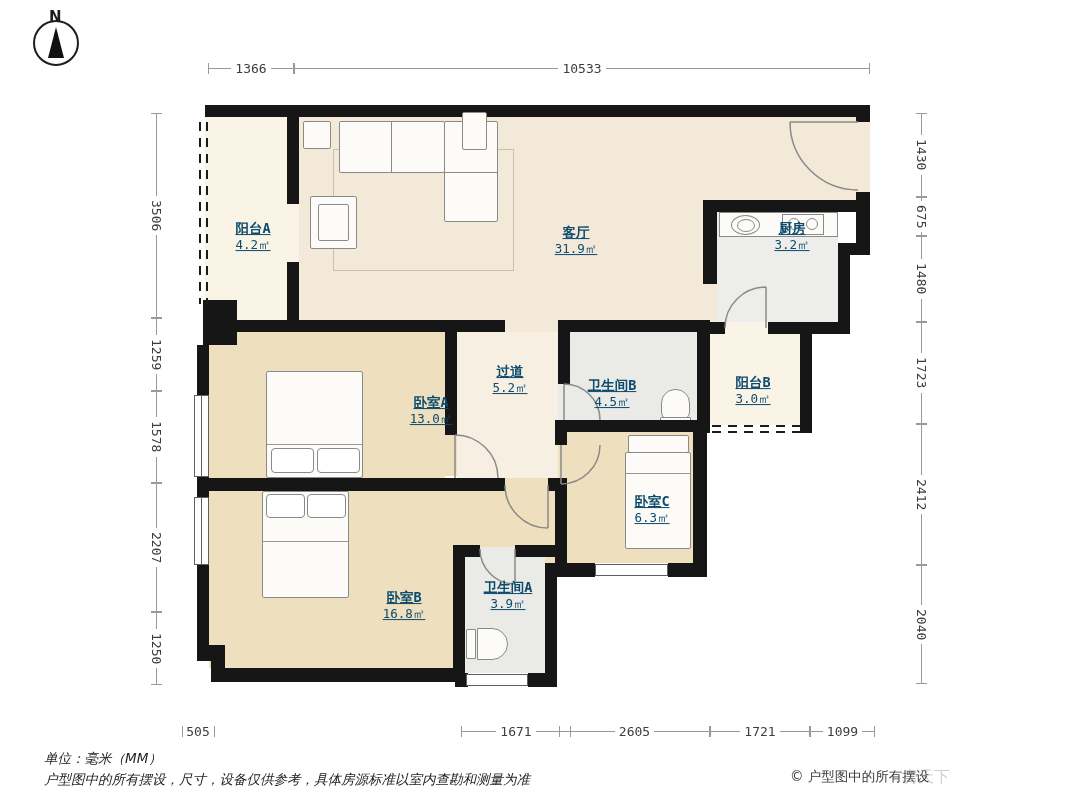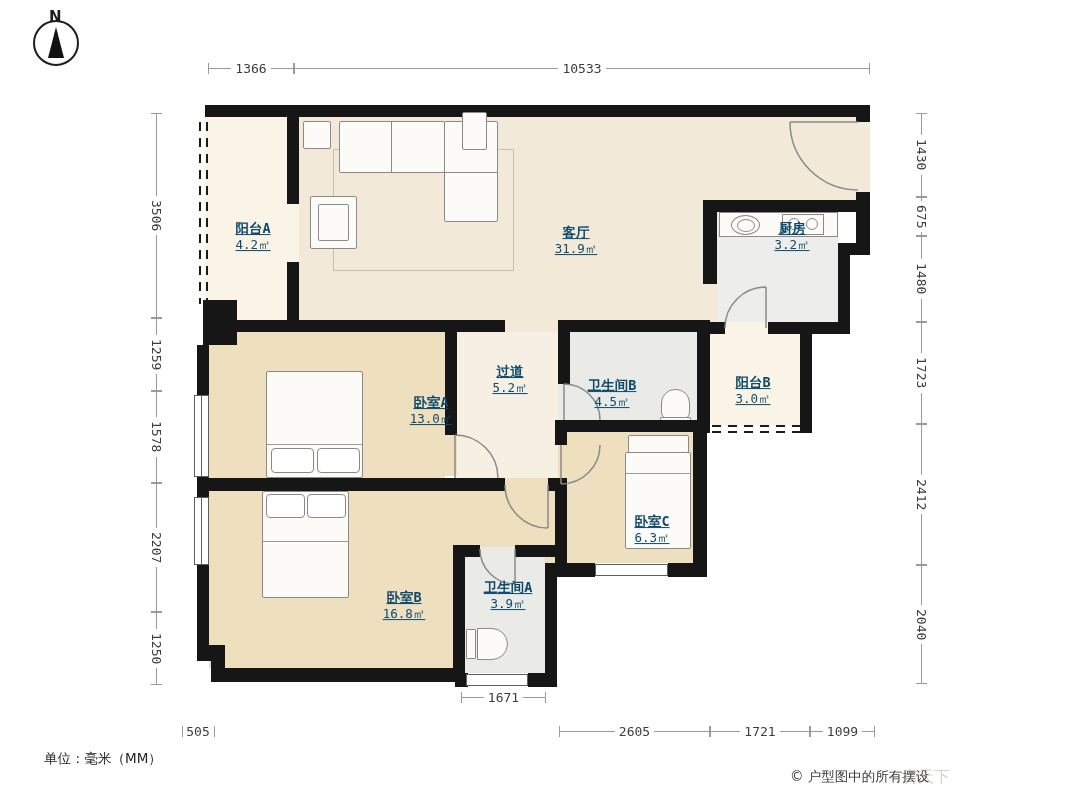--- a/index.html
+++ b/index.html
@@ -42,21 +42,21 @@
   .dim-v::before,.dim-v::after{content:"";height:1px;width:11px;background:#9a9a9a;}
   .dim-v .v{writing-mode:vertical-rl;padding:4px 0;white-space:nowrap;}
   
   #compass-circle{position:absolute;left:33px;top:20px;width:46px;height:46px;border:2px solid #1d1d1d;border-radius:50%;z-index:6;}
   #compass-n{position:absolute;left:49px;top:8px;z-index:7;font-weight:700;font-size:15px;color:#1d1d1d;}
   #compass-arrow{position:absolute;left:48px;top:27px;width:0;height:0;z-index:7;
     border-left:8px solid transparent;border-right:8px solid transparent;border-bottom:31px solid #111;}
   
   #doors{position:absolute;left:0;top:0;z-index:5;pointer-events:none;}
   
-  .foot{position:absolute;z-index:6;color:#222;font-size:13.5px;font-family:"DejaVu Sans","Liberation Sans",sans-serif;}
+  .foot{position:absolute;z-index:6;color:#222;font-size:13.5px;font-family:"DejaVu Sans","Liberation Sans",sans-serif;font-style:italic;}
   #copyright{position:absolute;z-index:6;left:790px;top:768px;color:#3a3a3a;font-size:13.5px;}
   #wm-cn{position:absolute;z-index:1;left:902px;top:724px;color:#d5d1ca;font-size:16px;font-weight:400;margin-top:43px;}
   #wm-en{position:absolute;z-index:1;left:874px;top:730px;color:#d8d4cd;font-size:42px;font-weight:700;letter-spacing:-1px;
     font-family:"Liberation Serif","DejaVu Serif",serif;}
 </style>
 </head>
 <body>
 
 <div id="canvas">
 
@@ -205,21 +205,21 @@
     <span class="area">4.5㎡</span>
   </div>
   <div class="room-label" style="left:753px;top:390px">
     <span class="nm">阳台B</span>
     <span class="area">3.0㎡</span>
   </div>
   <div class="room-label" style="left:431px;top:410px">
     <span class="nm">卧室A</span>
     <span class="area">13.0㎡</span>
   </div>
-  <div class="room-label" style="left:652px;top:529px">
+  <div class="room-label" style="left:652px;top:509px">
     <span class="nm">卧室C</span>
     <span class="area">6.3㎡</span>
   </div>
   <div class="room-label" style="left:404px;top:605px">
     <span class="nm">卧室B</span>
     <span class="area">16.8㎡</span>
   </div>
   <div class="room-label" style="left:508px;top:595px">
     <span class="nm">卫生间A</span>
     <span class="area">3.9㎡</span>
@@ -291,21 +291,21 @@
     <i class="l"></i>
       <span class="v">2040</span>
       <i class="l"></i>
     </div>
 
   <div class="dim dim-h" style="left:182px;top:723px;width:32px">
     <i class="l"></i>
       <span class="v">505</span>
       <i class="l"></i>
     </div>
-  <div class="dim dim-h" style="left:461px;top:689px;width:85px">
+  <div class="dim dim-h" style="left:461px;top:723px;width:110px">
     <i class="l"></i>
       <span class="v">1671</span>
       <i class="l"></i>
     </div>
   <div class="dim dim-h" style="left:559px;top:723px;width:151px">
     <i class="l"></i>
       <span class="v">2605</span>
       <i class="l"></i>
     </div>
   <div class="dim dim-h" style="left:710px;top:723px;width:100px">
@@ -314,15 +314,16 @@
       <i class="l"></i>
     </div>
   <div class="dim dim-h" style="left:810px;top:723px;width:65px">
     <i class="l"></i>
       <span class="v">1099</span>
       <i class="l"></i>
     </div>
 
   <div id="wm-cn">房天下</div>
   <div class="foot" style="left:44px;top:750px">单位：毫米（MM）</div>
+  <div class="foot" style="left:44px;top:771px">户型图中的所有摆设，尺寸，设备仅供参考，具体房源标准以室内查勘和测量为准</div>
   <div id="copyright">© 户型图中的所有摆设</div>
 
 </div>
 
 </body></html>

